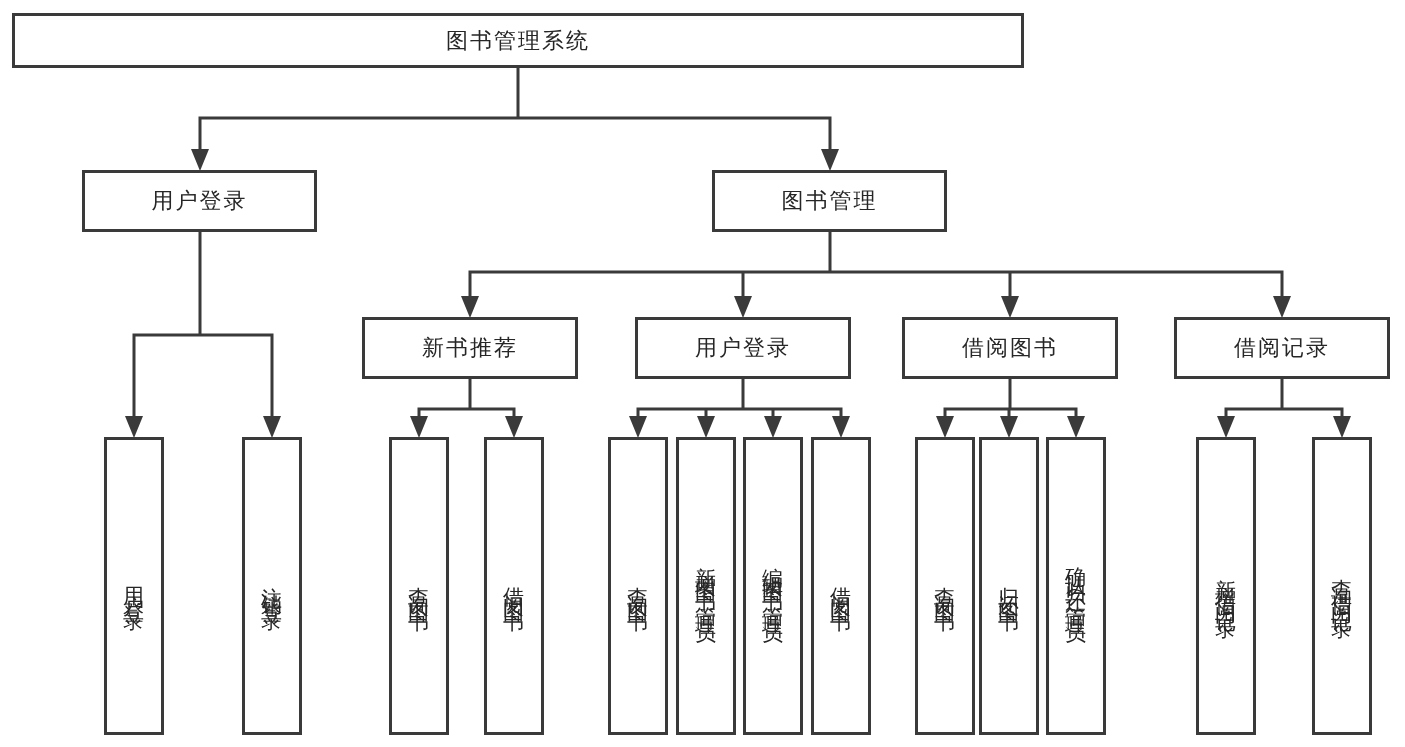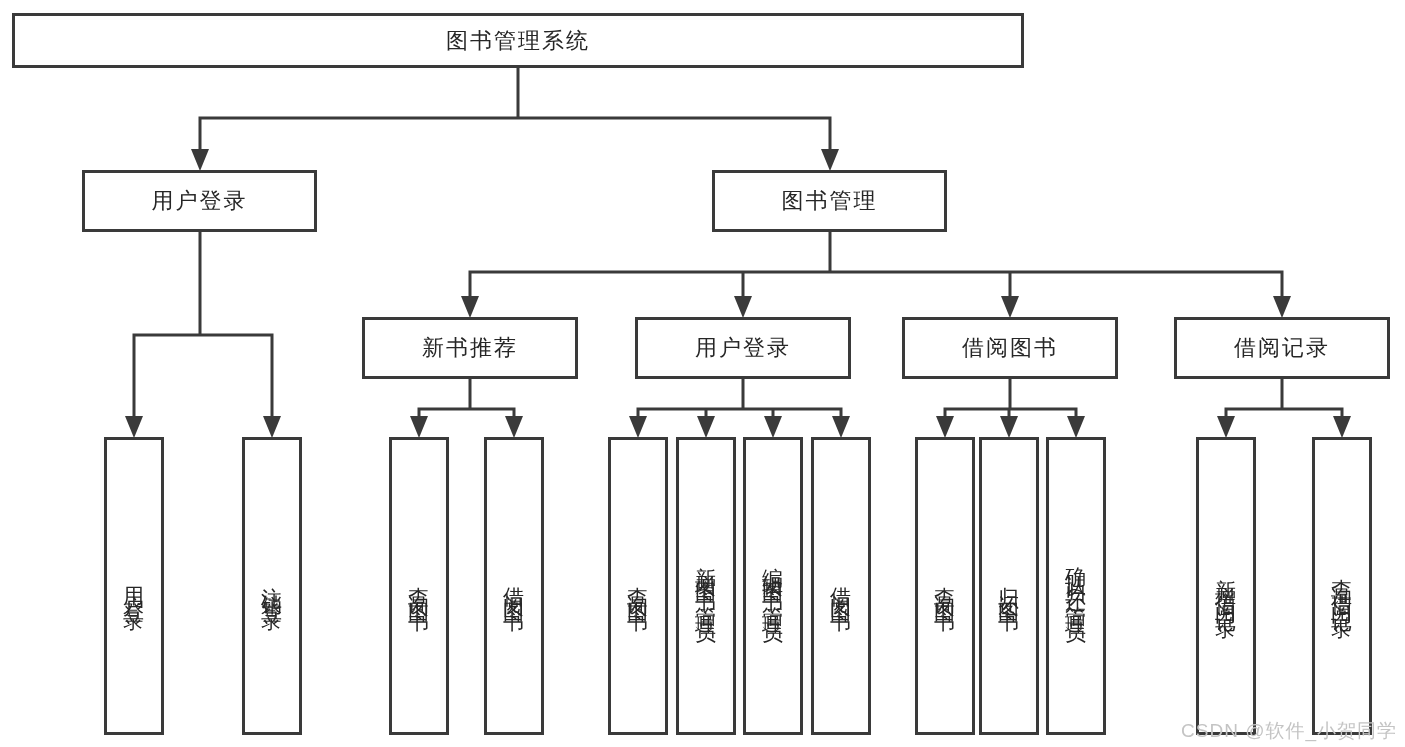--- a/index.html
+++ b/index.html
@@ -114,15 +114,14 @@
   <div class="node leaf" style="left:743px">编辑图书（管理员）</div>
   <div class="node leaf" style="left:811px">借阅图书</div>
 
   <div class="node leaf" style="left:915px">查询图书</div>
   <div class="node leaf" style="left:979px">归还图书</div>
   <div class="node leaf" style="left:1046px">确认归还（管理员）</div>
 
   <div class="node leaf" style="left:1196px">新增借阅记录</div>
   <div class="node leaf" style="left:1312px">查询借阅记录</div>
 
-  <div class="watermark">CSDN @软件_小贺同学</div>
 
 </div>
 
 </body></html>

